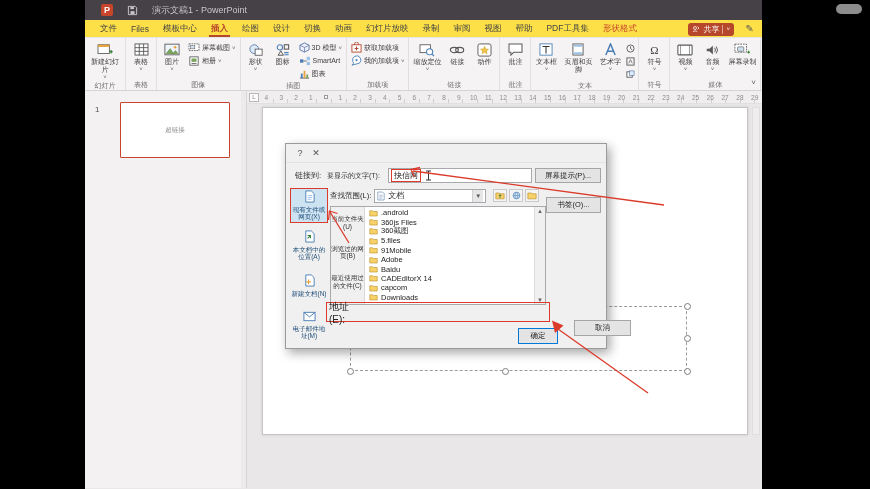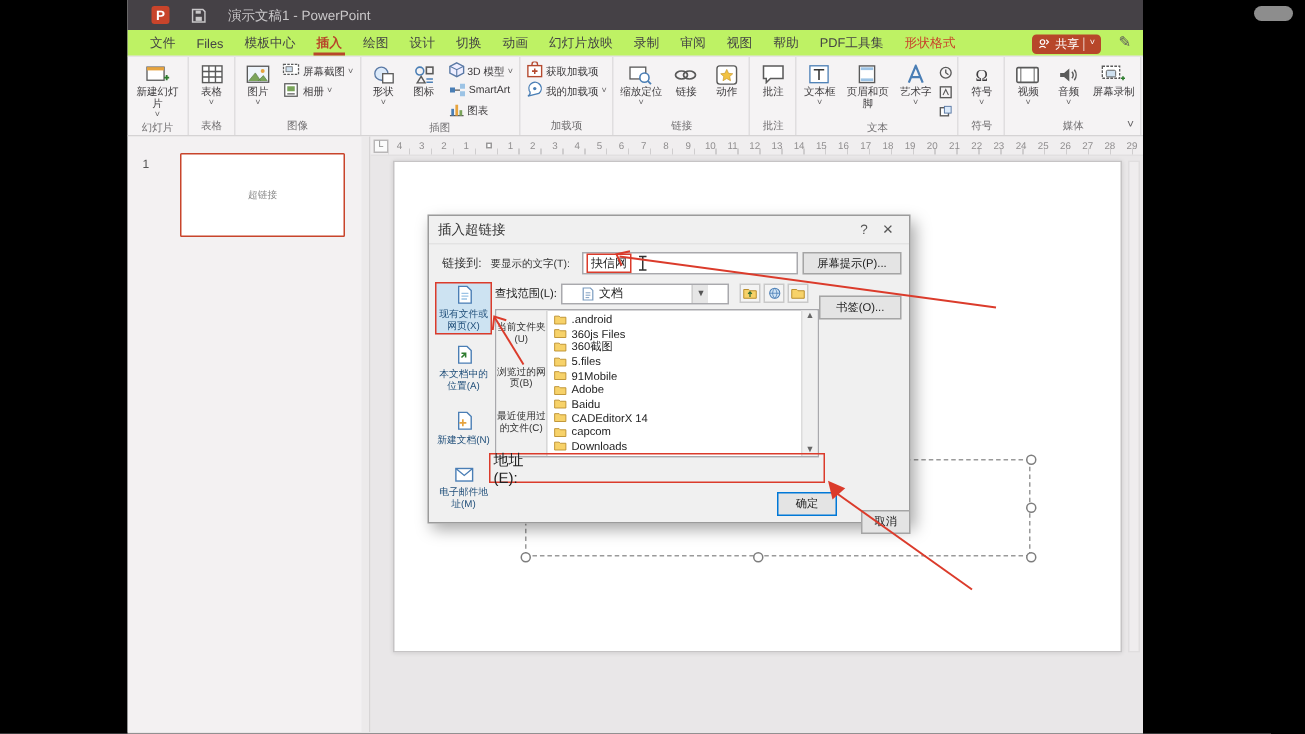--- a/index.html
+++ b/index.html
@@ -11,21 +11,21 @@
   .titlebar{position:relative;height:20px;background:#454146;display:flex;align-items:center;}
   .ppt-logo{width:12px;height:12px;margin-left:16px;border-radius:2px;background:#c8442b;color:#fff;
     font-size:9px;line-height:12px;text-align:center;font-weight:bold;}
   .save-ic{margin-left:14px;display:flex;}
   .qat-title{margin-left:14px;font-size:9px;color:#c9c7c9;white-space:nowrap;}
   .searchpill{position:absolute;left:300px;top:3px;width:180px;height:14px;background:#605c61;border-radius:2px;
     display:flex;align-items:center;padding:0 6px;gap:5px;}
   .searchpill span{font-size:8.5px;color:#bdbabd;}
 
   
-  .tabrow{position:relative;height:18px;background:#bef264;display:flex;align-items:stretch;padding-left:8px;border-bottom:1px solid #e6e4e5;}
+  .tabrow{position:relative;height:18px;background:#fde047;display:flex;align-items:stretch;padding-left:8px;border-bottom:1px solid #e6e4e5;}
   .tab{font-size:8.5px;color:#444;padding:0 7px;display:flex;align-items:center;white-space:nowrap;position:relative;}
   .tab.sel{color:#b7472a;font-weight:bold;}
   .tab.sel::after{content:"";position:absolute;left:5px;right:5px;bottom:0;height:2px;background:#b7472a;}
   .tab.ctx{color:#c8442b;}
   .sharebtn{position:absolute;right:28px;top:2.5px;height:13px;background:#b7472a;border-radius:3px;color:#fff;
     font-size:8px;display:flex;align-items:center;padding:0 4px;gap:3px;}
   .sharebtn .sdiv{width:1px;height:9px;background:rgba(255,255,255,.5);}
   .pin-ic{position:absolute;right:8px;top:3px;font-size:10px;color:#5a585a;}
 
   
@@ -80,42 +80,42 @@
   .inp-disp{flex:1;height:15px;background:#fff;border:1px solid #a9a9ad;display:flex;align-items:center;padding:0 2px;gap:4px;}
   .redspan{border:1px solid #db3b2b;padding:0 2px;font-size:8px;color:#222;white-space:nowrap;}
   .btn-sys{background:#e4e4e4;border:1px solid #a5a5a5;font-size:7.5px;color:#222;height:15px;display:flex;align-items:center;justify-content:center;}
   .btn-tip{width:66px;}
   .sidebar{position:absolute;left:4px;top:44px;width:38px;bottom:5px;display:flex;flex-direction:column;gap:5px;}
   .side-item{height:36px;display:flex;flex-direction:column;align-items:center;justify-content:center;gap:1px;
     font-size:6.5px;color:#1f4e79;text-align:center;line-height:1.15;}
   .side-item.sel{background:#cde3f2;border:1px solid #db3b2b;}
   .lookin{position:absolute;left:44px;top:44px;right:60px;height:15px;display:flex;align-items:center;gap:3px;}
   .lab-lookin{font-size:7.5px;white-space:nowrap;}
-  .combo-lookin{flex:1;max-width:112px;height:14px;background:#fff;border:1px solid #a9a9ad;display:flex;align-items:center;gap:3px;padding:0 13px;}
+  .combo-lookin{flex:1;max-width:112px;height:14px;background:#fff;border:1px solid #a9a9ad;display:flex;align-items:center;gap:3px;padding:0 2px;}
   .combo-lookin .cval{flex:1;font-size:8px;}
   .combo-arrow{width:11px;height:12px;background:#e6e6e6;border-left:1px solid #cfcfcf;font-size:6px;color:#555;
     display:flex;align-items:center;justify-content:center;}
   .tb-icons{display:flex;gap:2px;margin-left:4px;}
   .tb-btn{width:14px;height:13px;border:1px solid #c9c9c9;background:#f4f4f4;display:flex;align-items:center;justify-content:center;}
   .btn-bookmark{position:absolute;right:5px;top:53px;width:55px;height:16px;}
   .midblock{position:absolute;left:44px;top:62px;right:60px;height:99px;border:1px solid #a9a9ad;background:#fff;display:flex;}
   .innav{width:34px;background:#f0f0f0;border-right:1px solid #d8d8d8;display:flex;flex-direction:column;align-items:center;
     padding-top:8px;gap:14px;}
   .innav div{font-size:6.5px;color:#333;text-align:center;line-height:1.2;}
   .filelist{flex:1;overflow:hidden;padding:1px 0;}
   .frow{display:flex;align-items:center;height:9.4px;gap:3px;padding-left:4px;}
   .frow span{font-size:7.5px;color:#222;white-space:nowrap;}
   .vscroll{width:11px;background:#f0f0f0;border-left:1px solid #dcdcdc;display:flex;flex-direction:column;justify-content:space-between;align-items:center;}
   .vscroll .sa{font-size:6px;color:#666;line-height:8px;}
   .addr-row{position:absolute;left:40px;top:158px;right:56px;height:20px;border:1px solid #db3b2b;display:flex;align-items:center;gap:4px;padding:1px 2px;}
   .lab-addr{width:30px;font-size:10px;}
   .combo-addr{flex:1;height:14px;background:#fff;border:1px solid #a9a9ad;display:flex;align-items:center;}
   .combo-addr .cval{flex:1;font-size:8px;padding-left:3px;color:#222;white-space:nowrap;overflow:hidden;}
   .btn-ok{position:absolute;left:232px;top:184px;width:40px;height:16px;border:1.5px solid #0078d7;}
-  .btn-cancel{position:absolute;left:288px;top:196px;width:33px;height:16px;}
+  .btn-cancel{position:absolute;left:288px;top:176px;width:57px;height:16px;}
 
   
   .anno-svg{position:absolute;left:0;top:0;z-index:40;pointer-events:none;}
   .overlay-pill{position:absolute;left:836px;top:4px;width:26px;height:10px;border-radius:5px;background:#8d8d8d;z-index:60;}
   .ibeam{display:flex;}
   .folder-ic{display:flex;}
 </style>
 </head>
 <body>
 
@@ -522,21 +522,20 @@
 
 <div class="selbox"></div>
 <div class="handle" style="left:683.5px;top:302.5px;"></div>
 <div class="handle" style="left:683.5px;top:335px;"></div>
 <div class="handle" style="left:683.5px;top:367.5px;"></div>
 <div class="handle" style="left:501.5px;top:367.5px;"></div>
 <div class="handle" style="left:346.5px;top:367.5px;"></div>
 
 <div class="dialog">
   <div class="dlg-title">
-    <span class="ttl">插入超链接</span>
     <span class="dlg-sysbtn">?</span>
     <span class="dlg-sysbtn">✕</span>
   </div>
 
   <div class="rowA">
     <span class="lab-linkto">链接到:</span>
     <span class="lab-disp">要显示的文字(T):</span>
     <div class="inp-disp">
       <span class="redspan">抉信网</span>
       <span class="ibeam">

